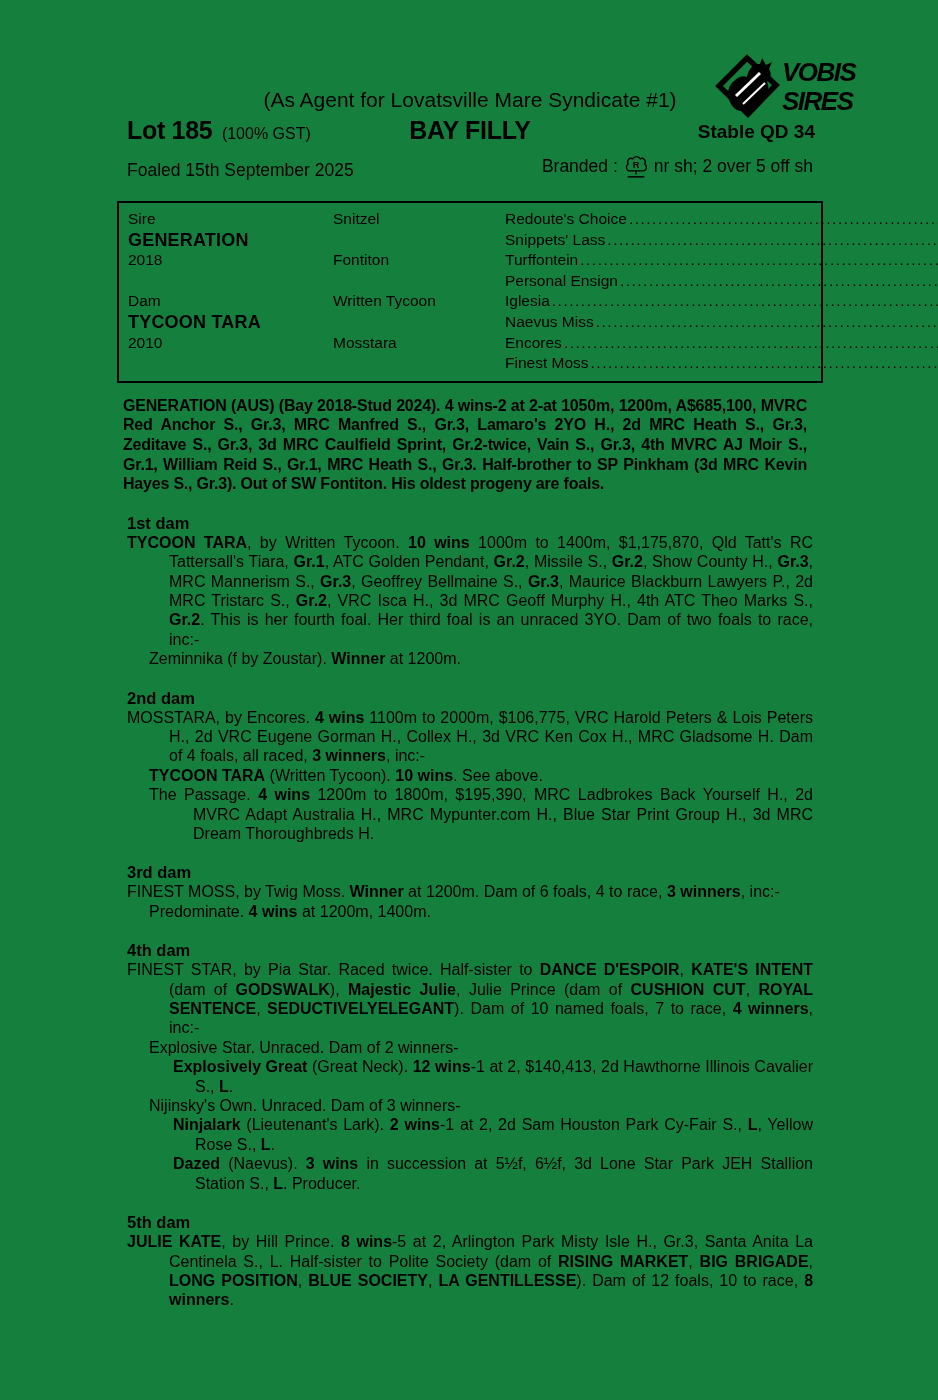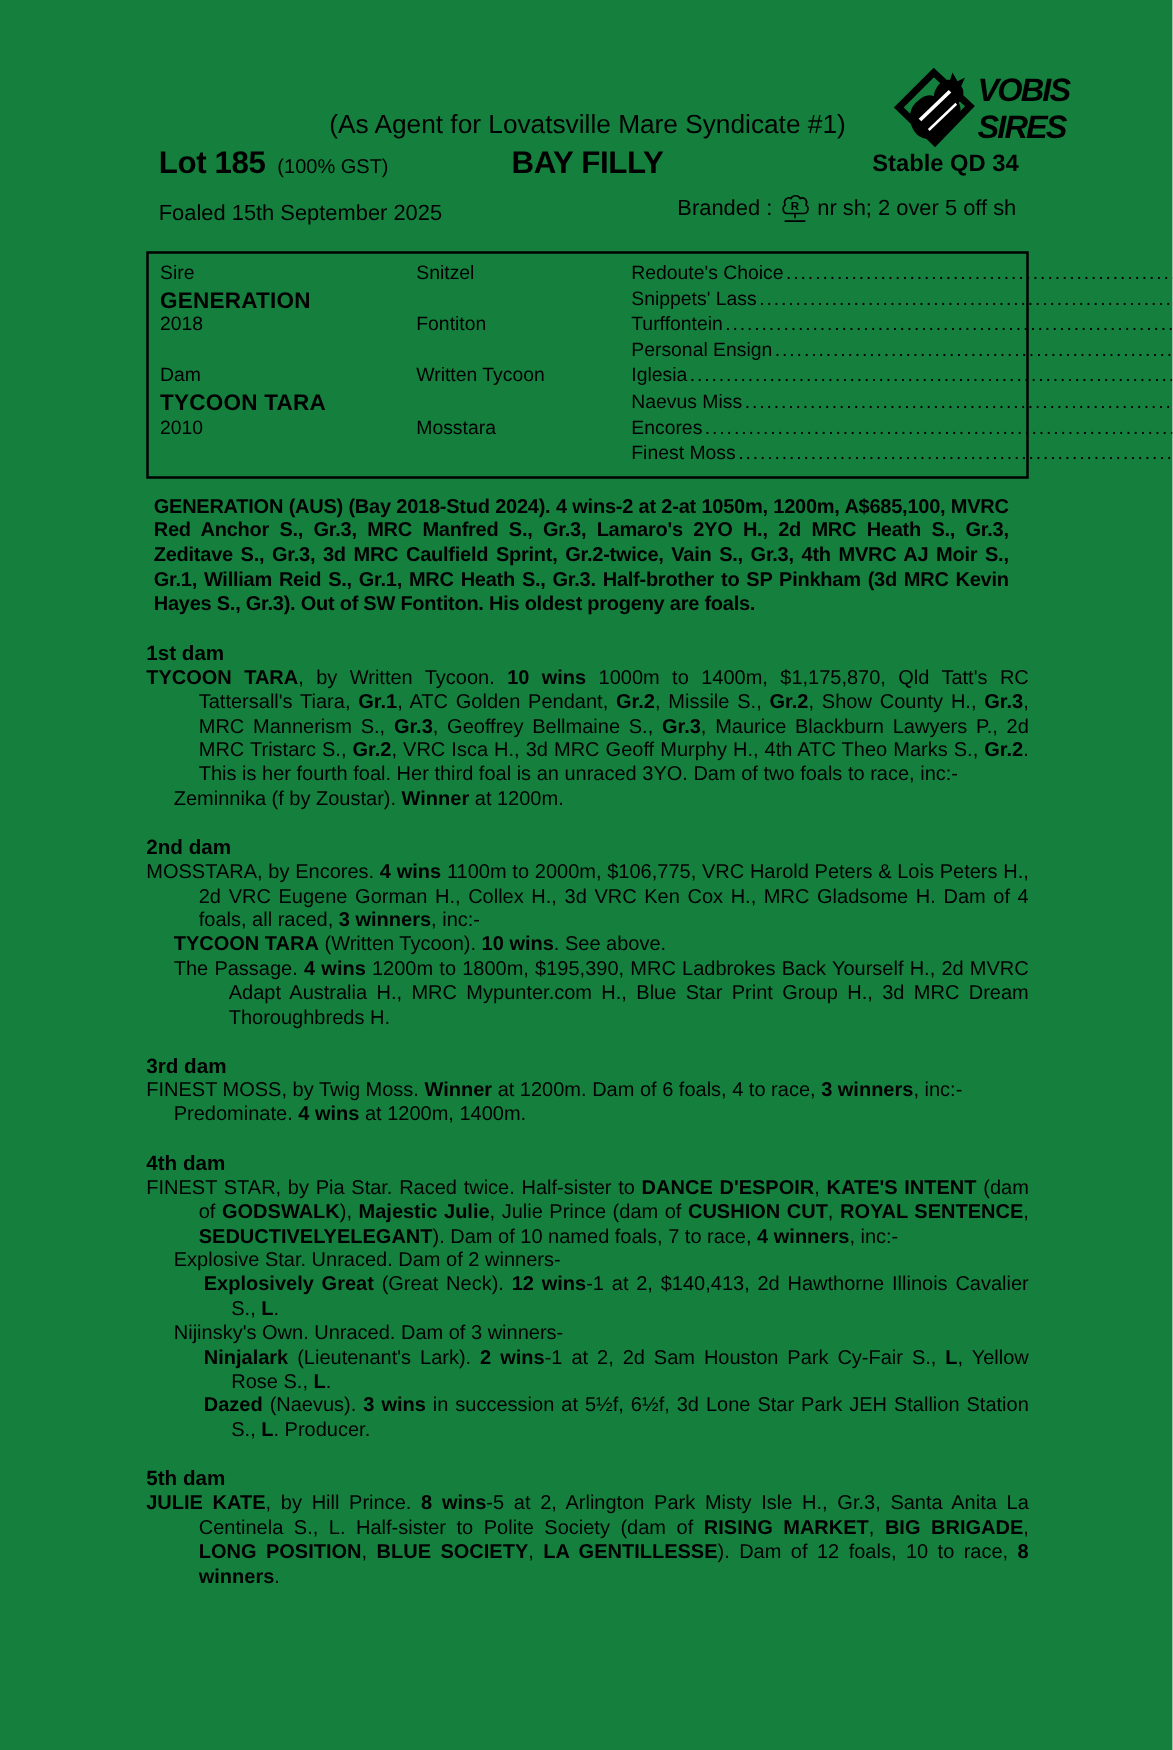--- a/index.html
+++ b/index.html
@@ -32,21 +32,21 @@
   .ped-cell{font-size:15.5px;line-height:20.6px;white-space:nowrap;}
   .ped-name{font-weight:bold;font-size:18px;letter-spacing:0.2px;line-height:20.6px;white-space:nowrap;}
   .leader-row{display:flex;align-items:baseline;font-size:15.5px;line-height:20.6px;white-space:nowrap;}
   .dots{flex:1 1 auto;overflow:hidden;height:1em;margin:0 2px;min-width:10px;}
   .dots::after{content:"........................................................................................";letter-spacing:1.5px;font-size:15.5px;}
 
   
   .sire-sum{margin:13px 16px 0 6px;}
   .p{font-size:16px;line-height:19.4px;text-align:justify;}
   .p.sire{font-weight:bold;letter-spacing:-0.2px;line-height:19.6px;}
-  .sections{margin:0 0;}
+  .sections{margin:0 10px;}
   .dam-section{margin-top:19px;}
   .sec-h{font-weight:bold;font-size:16.5px;line-height:20px;}
   .p.dam{padding-left:42px;text-indent:-42px;}
   .p.l1{padding-left:66px;text-indent:-44px;}
   .p.l2{padding-left:68px;text-indent:-22px;}
   .b{font-weight:bold;}
 </style>
 </head>
 <body>
 

